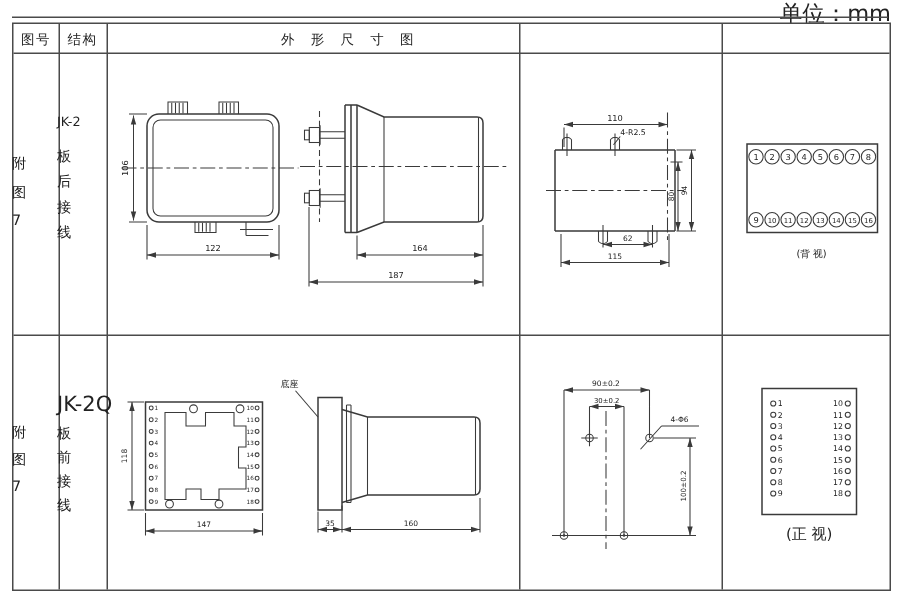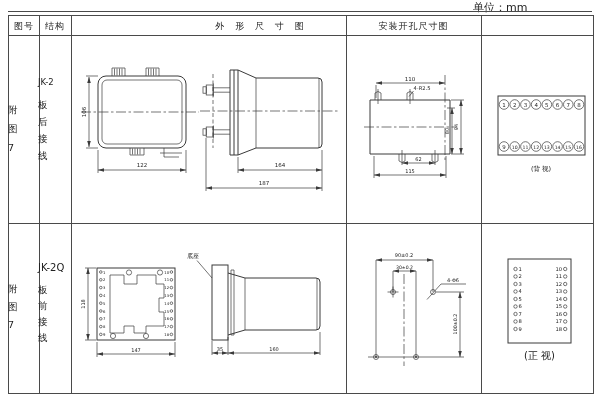--- a/index.html
+++ b/index.html
@@ -5,21 +5,21 @@
   html,body{margin:0;padding:0;}
   .page{position:relative;width:600px;height:400px;background:#fff;overflow:hidden;
         font-family:"DejaVu Sans",sans-serif;color:#222;}
   .rule{position:absolute;border-top:1px solid #4a4a4a;}
   .tbl{position:absolute;left:8px;top:15px;width:584px;height:377px;border:1px solid #4a4a4a;text-decoration:underline;}
   .vline{position:absolute;top:0;bottom:0;border-left:1px solid #4a4a4a;}
   .hline{position:absolute;left:0;right:0;border-top:1px solid #4a4a4a;}
   .hdr{position:absolute;top:2px;height:16px;display:flex;align-items:center;justify-content:center;
        font-size:9px;letter-spacing:1px;white-space:nowrap;}
   .vtext{position:absolute;white-space:pre-line;}
-  .unit{position:absolute;left:473px;top:0px;width:95px;text-align:left;font-size:11px;}
+  .unit{position:absolute;left:499px;top:0px;width:95px;text-align:right;font-size:15px;}
   svg{position:absolute;overflow:visible;}
   .ln{stroke:#3a3a3a;stroke-width:1;fill:none;}
   .thin{stroke-width:0.7;}
   .cl{stroke:#3a3a3a;stroke-width:0.7;fill:none;stroke-dasharray:10 2.5 2.5 2.5;}
   .dash{stroke:#3a3a3a;stroke-width:0.7;fill:none;stroke-dasharray:4 2.5;}
   .ah{fill:#3a3a3a;stroke:none;}
   .dt{fill:#222;font-family:"DejaVu Sans",sans-serif;}
 </style>
 </head>
 <body>
@@ -32,37 +32,36 @@
   <div class="tbl">
     <div class="vline" style="left:30px;"></div>
     <div class="vline" style="left:62px;"></div>
     <div class="vline" style="left:337px;"></div>
     <div class="vline" style="left:472px;"></div>
     <div class="hline" style="top:19px;"></div>
     <div class="hline" style="top:207px;"></div>
 
     <div class="hdr" style="left:0;width:30px;">图号</div>
     <div class="hdr" style="left:30px;width:32px;text-align:center;">结构</div>
-    <div class="hdr" style="left:74px;width:275px;letter-spacing:4px;padding-left:41px;">外 形 尺 寸 图</div>
-    <div class="hdr" style="left:337px;width:135px;">安装开孔尺寸图</div>
+    <div class="hdr" style="left:46px;width:275px;letter-spacing:4px;padding-left:41px;">外 形 尺 寸 图</div>
   </div>
 
   <div class="vtext" style="left:8px;top:100px;width:30px;font-size:9.5px;line-height:19px;">附
 图
 7</div>
   <div class="vtext" style="left:38px;top:77px;width:32px;font-size:8.5px;white-space:nowrap;">JK-2</div>
   <div class="vtext" style="left:38px;top:96px;width:32px;font-size:9.5px;line-height:17px;">板
 后
 接
 线</div>
 
   <div class="vtext" style="left:8px;top:280px;width:30px;font-size:9.5px;line-height:18px;">附
 图
 7</div>
-  <div class="vtext" style="left:38px;top:262px;width:32px;font-size:10px;white-space:nowrap;">JK-2Q</div>
+  <div class="vtext" style="left:38px;top:262px;width:32px;font-size:14px;white-space:nowrap;">JK-2Q</div>
   <div class="vtext" style="left:38px;top:282px;width:32px;font-size:9.5px;line-height:16px;">板
 前
 接
 线</div>
 
   <svg style="left:78px;top:62px;" width="125" height="142" viewBox="0 0 125 142">
     <rect x="20" y="14" width="88" height="72" rx="8" class="ln"></rect>
     <rect x="24" y="18" width="80" height="64" rx="5" class="ln thin"></rect>
     <path d="M34,14 V6 H47 V14" class="ln thin"></path>
     <path d="M36.5,6.5 V13.5 M39,6.5 V13.5 M41.5,6.5 V13.5 M44,6.5 V13.5" class="ln thin"></path>

